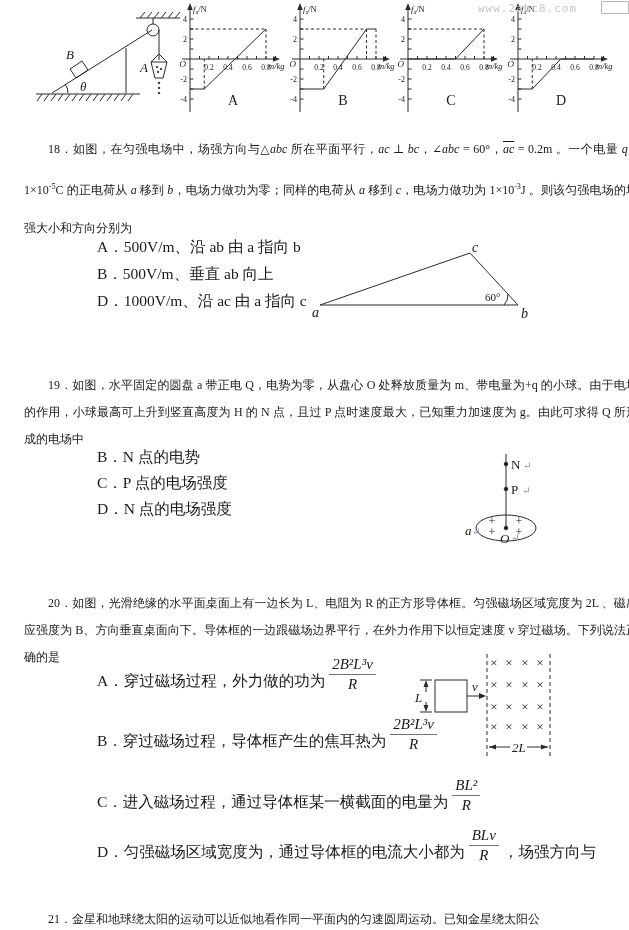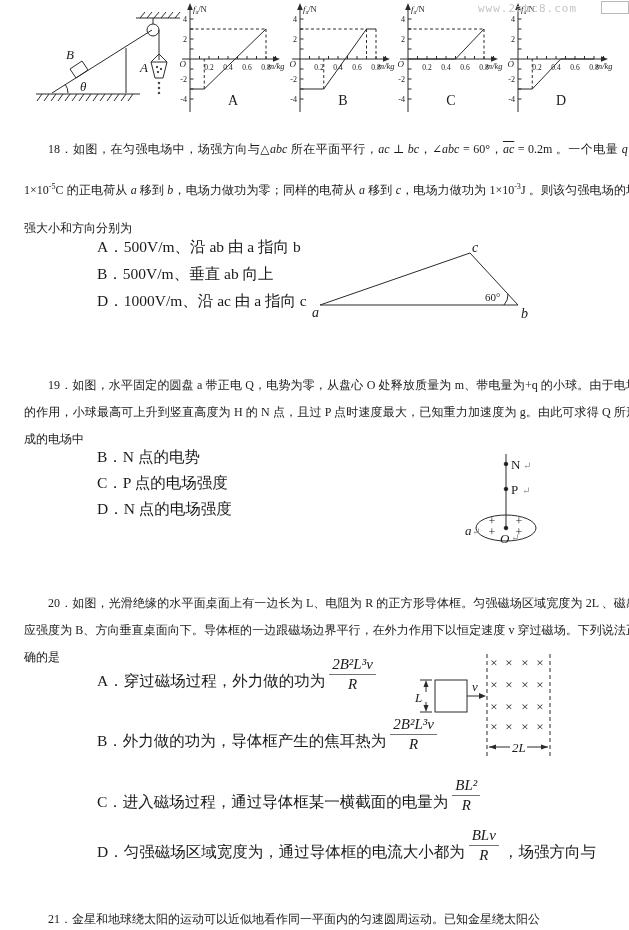--- a/index.html
+++ b/index.html
@@ -296,21 +296,21 @@
 
   <div class="opt20" style="top:656px">
     <span>A．穿过磁场过程，外力做的功为</span>
     <span class="frac">
       <span class="num">2B²L³v</span>
       <span class="den">R</span>
     </span>
     <span></span>
   </div>
   <div class="opt20" style="top:716px">
-    <span>B．外力做的功为，导体框产生的焦耳热为</span>
+    <span>B．穿过磁场过程，导体框产生的焦耳热为</span>
     <span class="frac">
       <span class="num">2B²L³v</span>
       <span class="den">R</span>
     </span>
     <span></span>
   </div>
   <div class="opt20" style="top:777px">
     <span>C．进入磁场过程，通过导体框某一横截面的电量为</span>
     <span class="frac">
       <span class="num">BL²</span>

